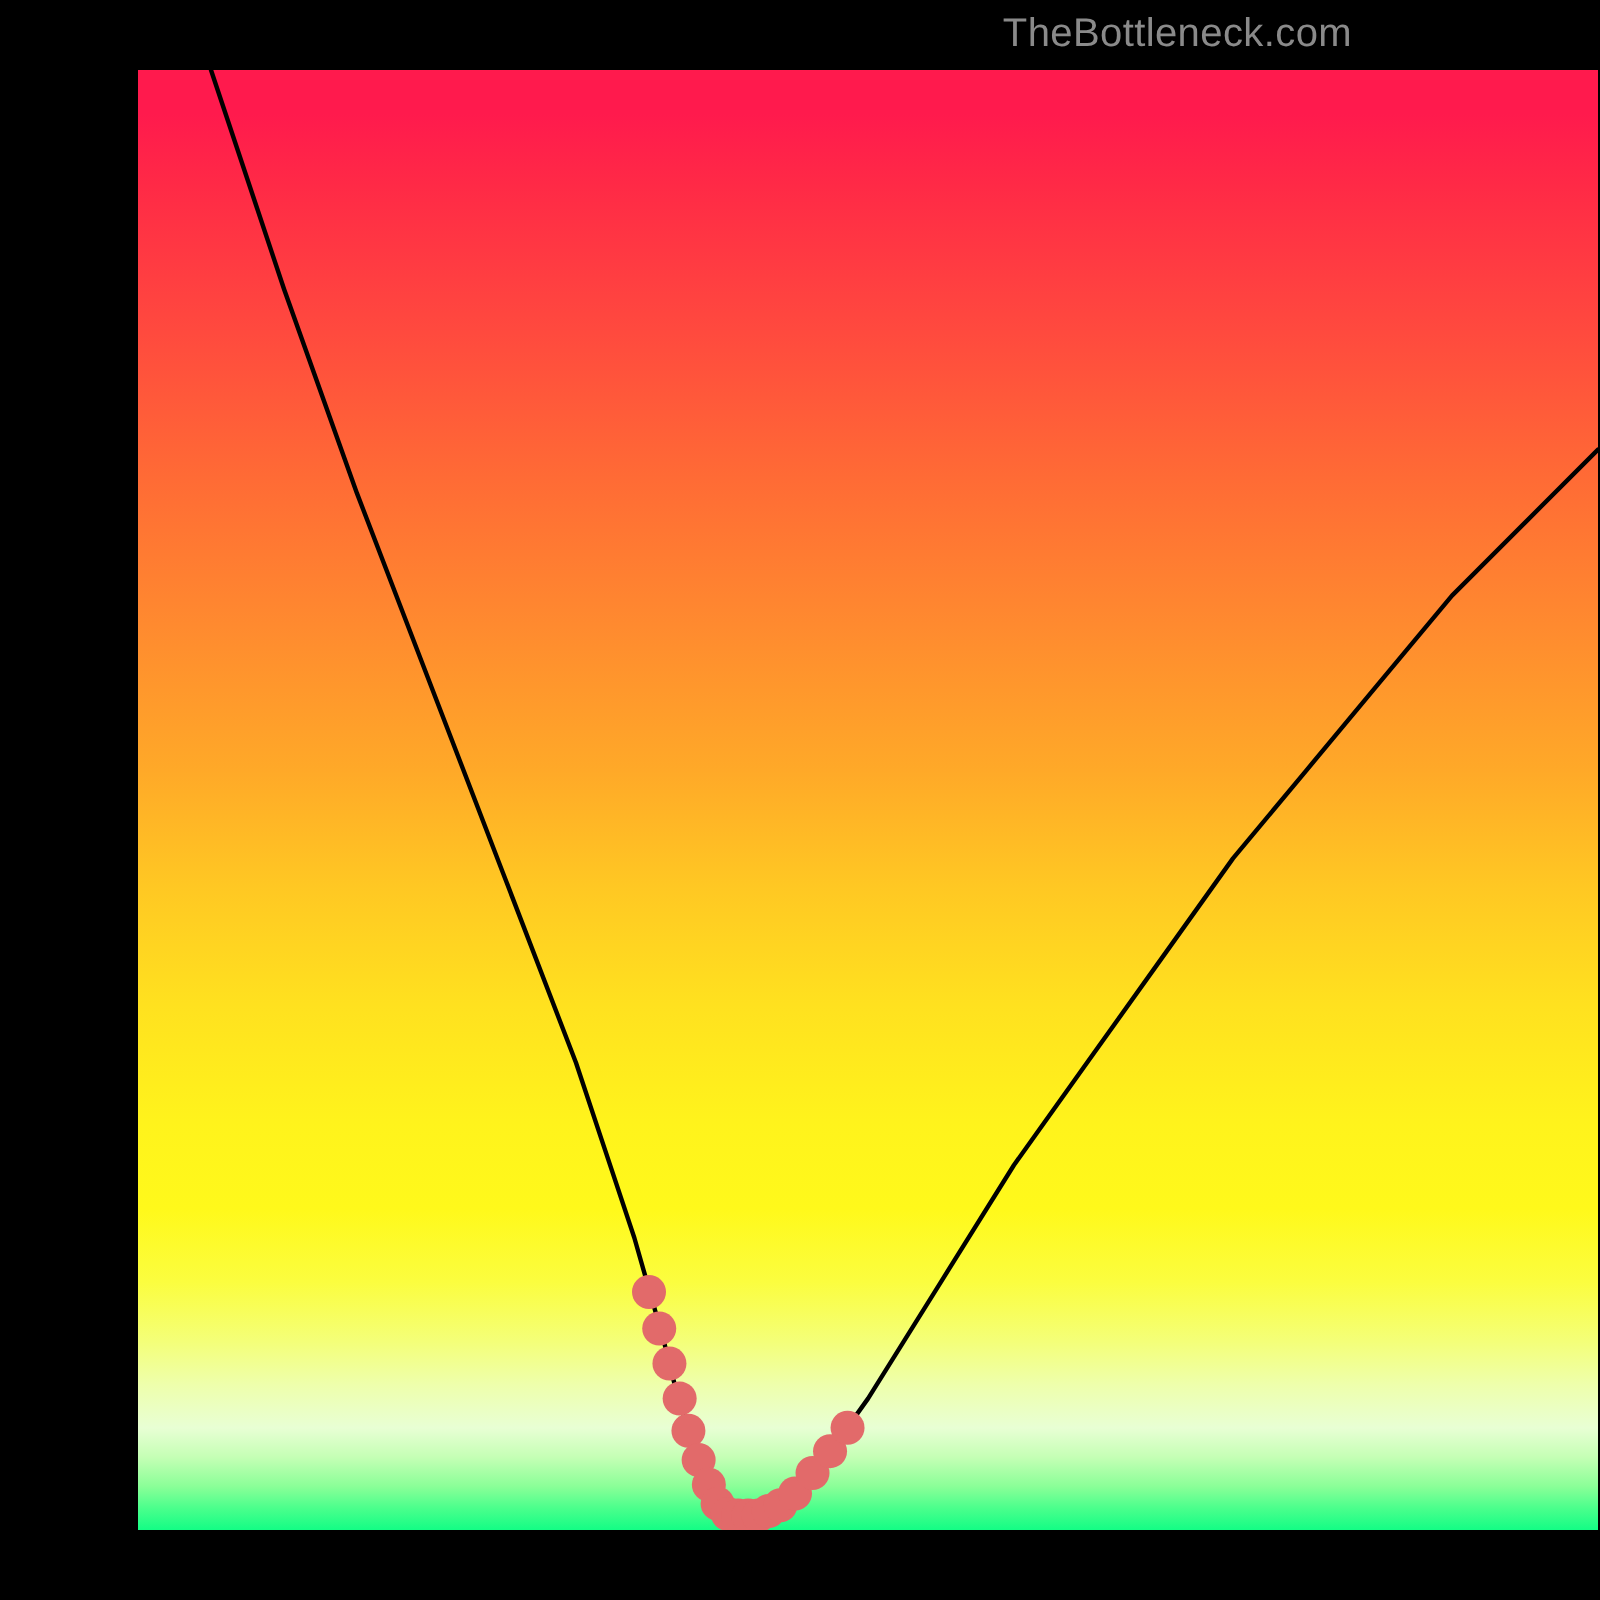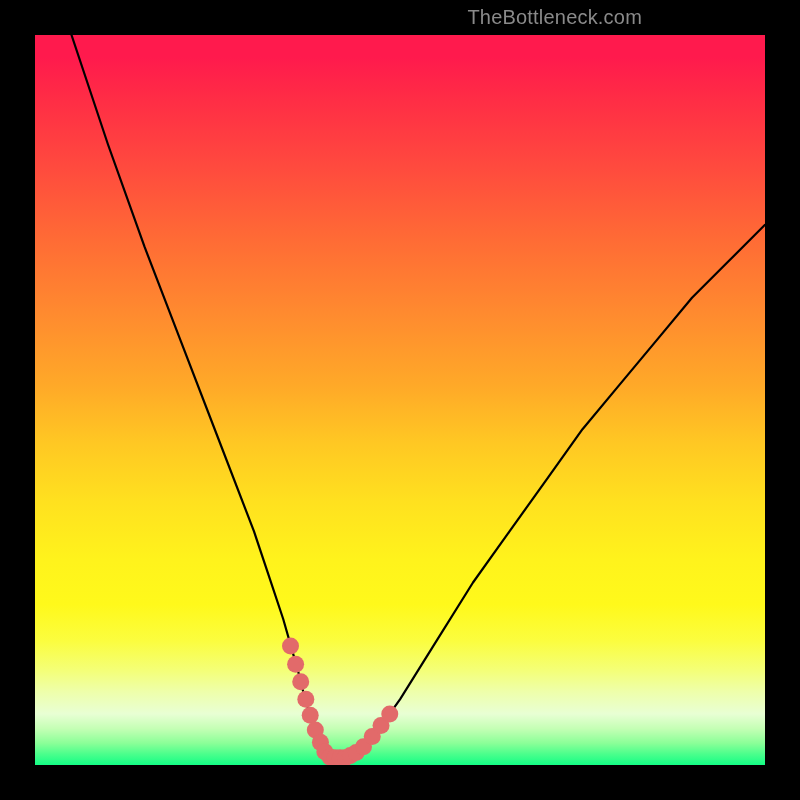--- a/index.html
+++ b/index.html
@@ -9,20 +9,21 @@
     height: 800px;
     background: #000;
     overflow: hidden;
     font-family: Arial, Helvetica, sans-serif;
   }
   .stage {
     position: relative;
     width: 652px;
     height: 800px;
     background: #000;
+    margin-left: 34px;
   }
   .plot {
     position: absolute;
     left: 35px;
     top: 35px;
     width: 730px;
     height: 730px;
     overflow: hidden;
   }
   .gradient {

